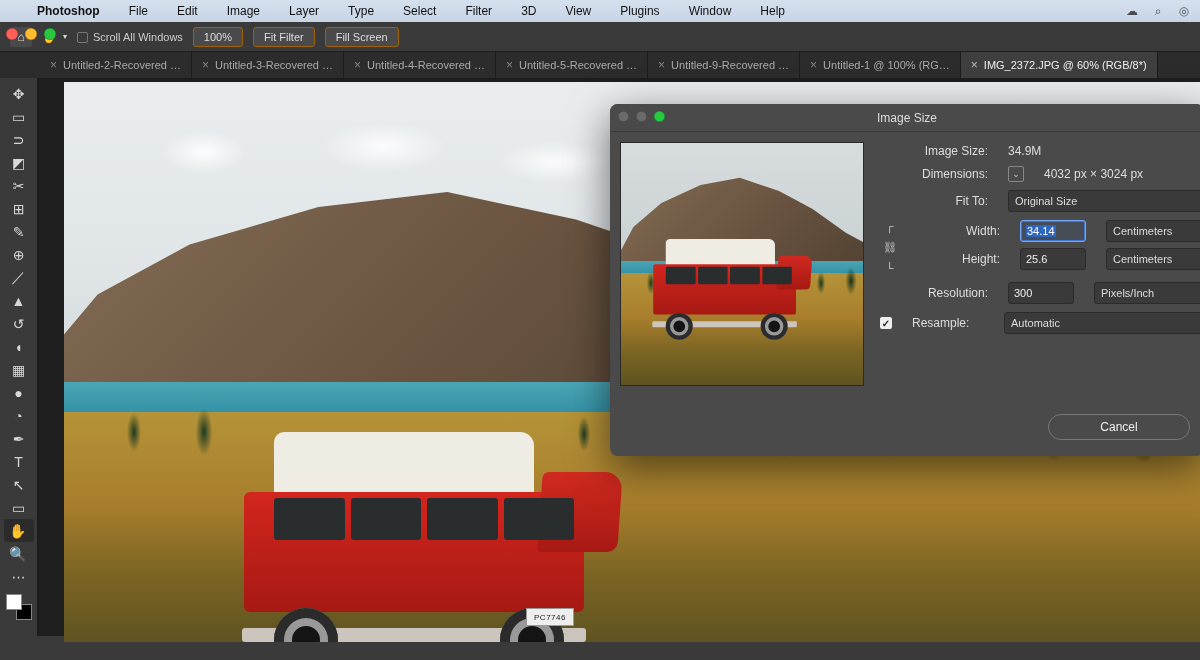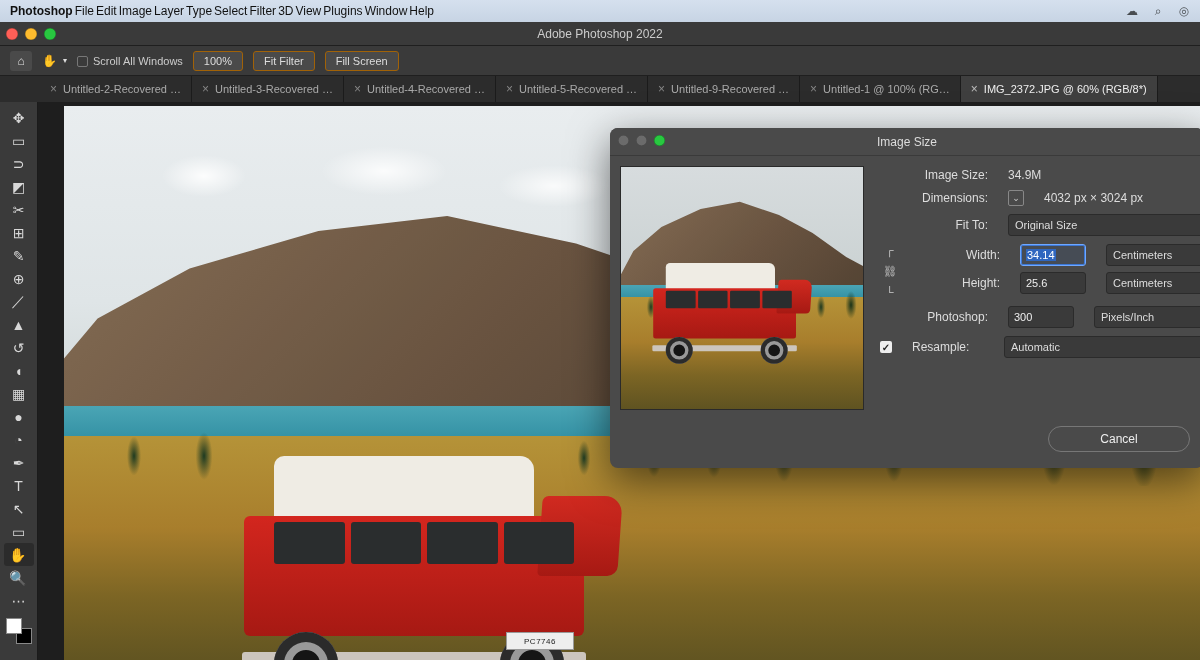--- a/index.html
+++ b/index.html
@@ -1,19 +1,19 @@
 <!DOCTYPE html>
 <html><head>
 <meta charset="utf-8">
 <style>
   * { box-sizing: border-box; margin: 0; padding: 0; font-family: -apple-system, "Helvetica Neue", Arial, sans-serif; }
   body { width: 1200px; height: 660px; overflow: hidden; background: #1f1f1f; }
 
   
-  .mac-menu { height: 22px; background: linear-gradient(#d5e0ee,#c7d4e4); display:flex; align-items:center; font-size:12px; color:#111; padding:0 8px; gap:2px; }
+  .mac-menu { height: 22px; background: linear-gradient(#d5e0ee,#c7d4e4); display:flex; align-items:center; font-size:12px; color:#111; padding:0 8px; gap:29px; }
   .mac-menu .apple { font-size:13px; }
   .mac-menu .app-name { font-weight:700; }
   .mac-menu .spacer { flex:1; }
   .mac-menu .right-icons { display:flex; gap:10px; align-items:center; opacity:.7; }
   .mac-menu .ri { width:16px; height:16px; display:flex; align-items:center; justify-content:center; }
 
   
   .window { position:relative; height: 638px; background:#3a3a3a; }
   .traffic { position:absolute; left:6px; top:6px; display:flex; gap:7px; }
   .dot { width:12px; height:12px; border-radius:50%; box-shadow: inset 0 0 0 .5px rgba(0,0,0,.35); }
@@ -82,21 +82,21 @@
   .van .roof { position:absolute; left:40px; top:0; width:260px; height:70px; background:#efece4; border-radius:10px 14px 4px 4px; }
   .van .body { position:absolute; left:10px; top:60px; width:340px; height:120px;
     background:linear-gradient(#d3261e,#a61913); border-radius:6px 12px 6px 6px; }
   .van .cab { position:absolute; right:-6px; top:40px; width:80px; height:80px;
     background:linear-gradient(#d12a20,#a61913); border-radius:6px 18px 10px 4px; transform:skewX(-4deg);}
   .van .windows { position:absolute; left:40px; top:66px; width:300px; height:42px; display:flex; gap:6px;}
   .van .win { flex:1; background:#2a2d2e; border-radius:3px; }
   .van .bumper { position:absolute; left:8px; bottom:40px; width:344px; height:14px; background:#ccc5bd; border-radius:3px; }
   .van .wheel { position:absolute; bottom:10px; width:64px; height:64px; background:#151515; border-radius:50%; box-shadow:inset 0 0 0 10px #2b2b2b, inset 0 0 0 18px #999; }
   .van .wheel.l{ left:40px;} .van .wheel.r{ right:50px;}
-  .van .plate { position:absolute; right:40px; bottom:56px; width:68px; height:18px; background:#eee; border:1px solid #999; font-size:8px; display:flex; align-items:center; justify-content:center; color:#222; letter-spacing:.5px;}
+  .van .plate { position:absolute; right:40px; bottom:56px; width:48px; height:18px; background:#eee; border:1px solid #999; font-size:8px; display:flex; align-items:center; justify-content:center; color:#222; letter-spacing:.5px;}
 
   
   .dialog { position:absolute; left:572px; top:26px; width:594px; background:#4a4a4a; border-radius:8px; box-shadow:0 12px 40px rgba(0,0,0,.55); color:#ddd; font-size:12px; overflow:hidden;}
   .dlg-titlebar { height:28px; display:flex; align-items:center; justify-content:center; position:relative; background:#4a4a4a; border-bottom:1px solid #3a3a3a;}
   .dlg-traffic { position:absolute; left:8px; top:7px; display:flex; gap:7px;}
   .dlg-traffic .dot { width:11px; height:11px; }
   .dlg-traffic .dot.dim { background:#6b6b6b; }
   .dlg-body { display:flex; gap:16px; padding:10px 14px 6px 10px; }
   .dlg-preview { width:244px; height:244px; background:#1b1b1b; border:1px solid #2a2a2a; overflow:hidden; position:relative; flex-shrink:0;}
   .dlg-preview .sky{background:linear-gradient(#d7dcde,#c7cfcf 60%);}
@@ -119,21 +119,21 @@
   .select { flex:1; background:#3a3a3a; border:1px solid #2b2b2b; border-radius:3px; height:22px; display:flex; align-items:center; justify-content:space-between; padding:0 6px; color:#ddd; font-size:11px;}
   .select .chev { font-size:9px; opacity:.8;}
   .input { width:66px; background:#3a3a3a; border:1px solid #2b2b2b; border-radius:3px; height:22px; padding:0 5px; color:#eee; font-size:11px; display:flex; align-items:center;}
   .input.focus { border:1px solid #6fa8ff; box-shadow:0 0 0 1px #3d78d6 inset; background:#2f5a9f22;}
   .input.focus span{ background:#2f66bf; color:#fff; padding:0 1px;}
   .unit-sel { width:110px; }
   .link-col { width:20px; display:flex; flex-direction:column; align-items:center; justify-content:center; color:#ccc; font-size:11px; }
   .link-brackets { height:54px; display:flex; flex-direction:column; justify-content:space-between; align-items:center;}
   .chk { width:12px; height:12px; background:#eee; border-radius:2px; display:flex; align-items:center; justify-content:center; color:#222; font-size:10px; font-weight:700;}
   .dlg-buttons { display:flex; gap:14px; padding:10px 14px 16px; justify-content:flex-end;}
-  .dlg-btn { width:142px; height:26px; border:1px solid #777; border-radius:14px; background:#4a4a4a; color:#eee; font-size:12px; display:flex; align-items:center; justify-content:center;}
+  .dlg-btn { width:142px; height:26px; border:1px solid #777; border-radius:14px; background:#4a4a4a; color:#eee; font-size:12px; display:flex; align-items:center; justify-content:center;margin-top:12px;}
   .menu-item{cursor:default;}
 </style>
 </head>
 <body>
 
 <div class="mac-menu">
   <span class="apple"></span>
   <span class="app-name menu-item">Photoshop</span>
   <span class="menu-item">File</span>
   <span class="menu-item">Edit</span>
@@ -153,23 +153,20 @@
     <span class="ri">⌕</span>
     <span class="ri">◎</span>
   </span>
 </div>
 
 <div class="window">
   <div class="traffic">
     <div class="dot r"></div>
     <div class="dot y"></div>
     <div class="dot g"></div>
-  </div>
-  <div class="titlebar">
-    <span>Adobe Photoshop 2022</span>
   </div>
 
   <div class="options-bar">
     <div class="home-btn">⌂</div>
     <div class="tool-current">
       <span>✋</span>
       <span style="font-size:8px;">▾</span>
     </div>
     <label class="opt-chk">
       <span class="box"></span>
@@ -344,21 +341,21 @@
                     </div>
                   <div class="select unit-sel">
                     <span>Centimeters</span>
                       <span class="chev">⌄</span>
                   </div>
                 </div>
               </div>
             </div>
 
             <div class="row">
-              <span class="lbl">Photoshop:</span>
+              <span class="lbl">Resolution:</span>
               <div class="input">
                   <span>300</span>
                 </div>
               <div class="select unit-sel">
                 <span>Pixels/Inch</span>
                   <span class="chev">⌄</span>
               </div>
             </div>
 
             <div class="row">

